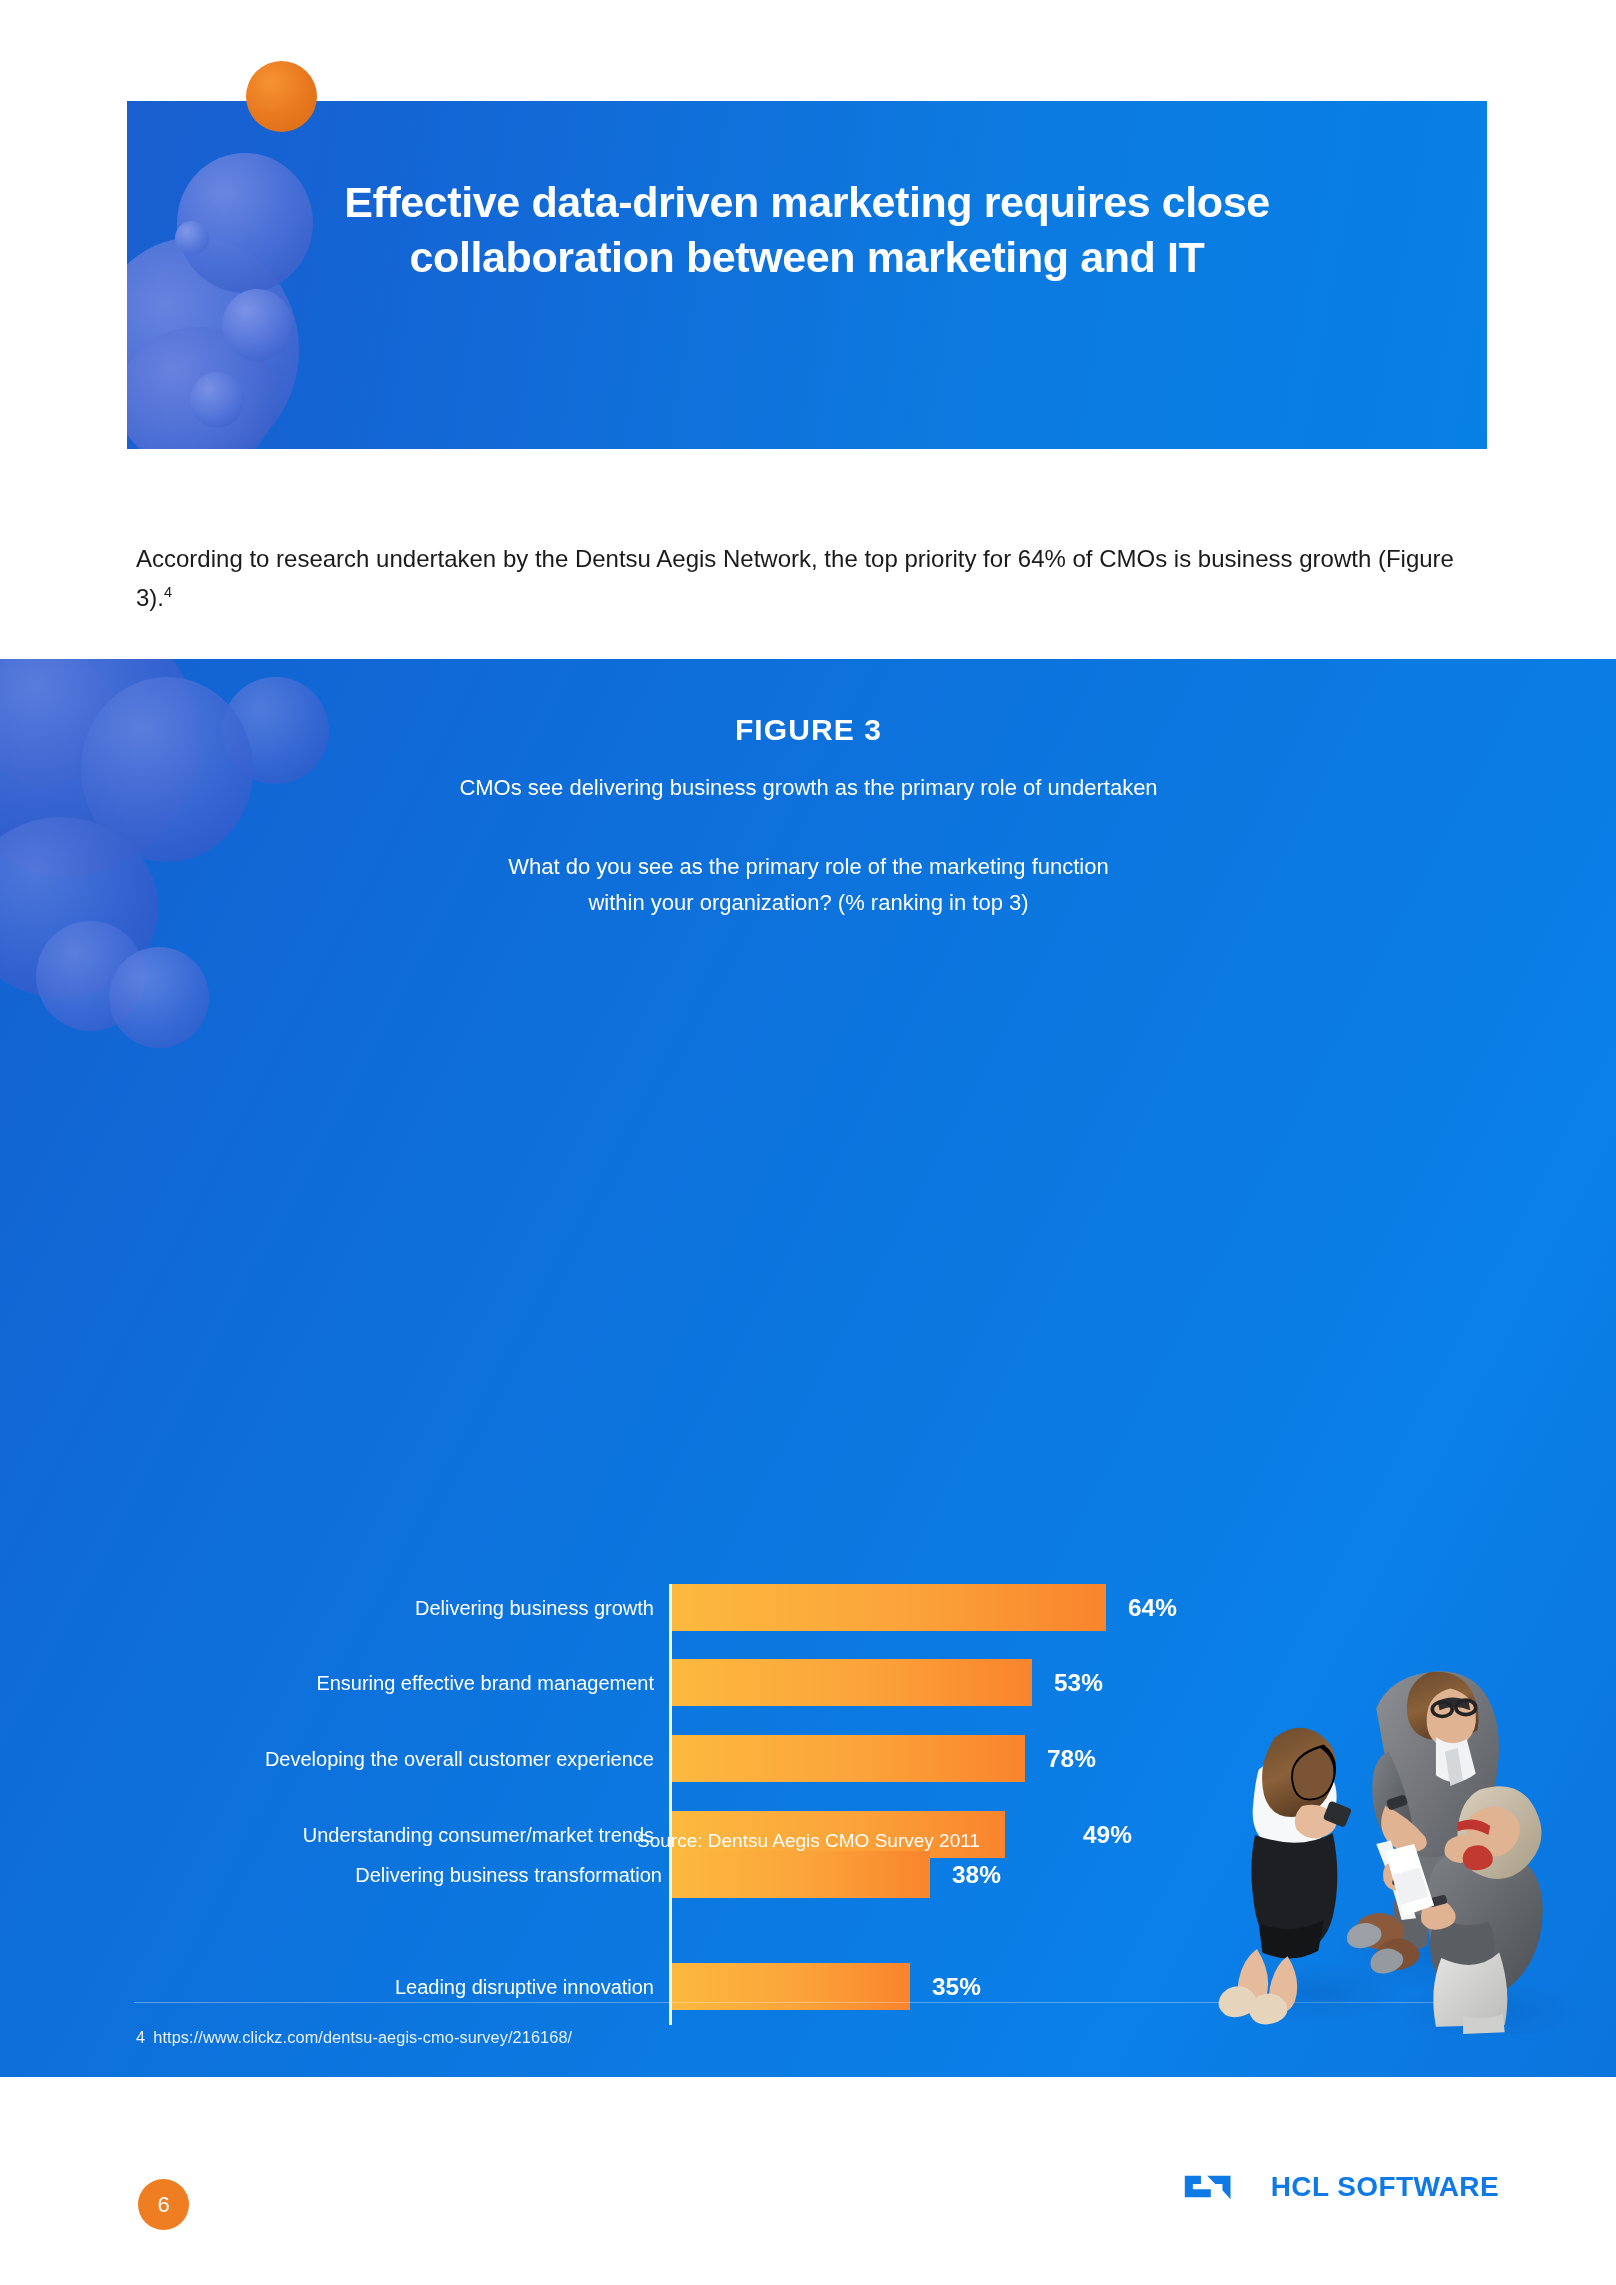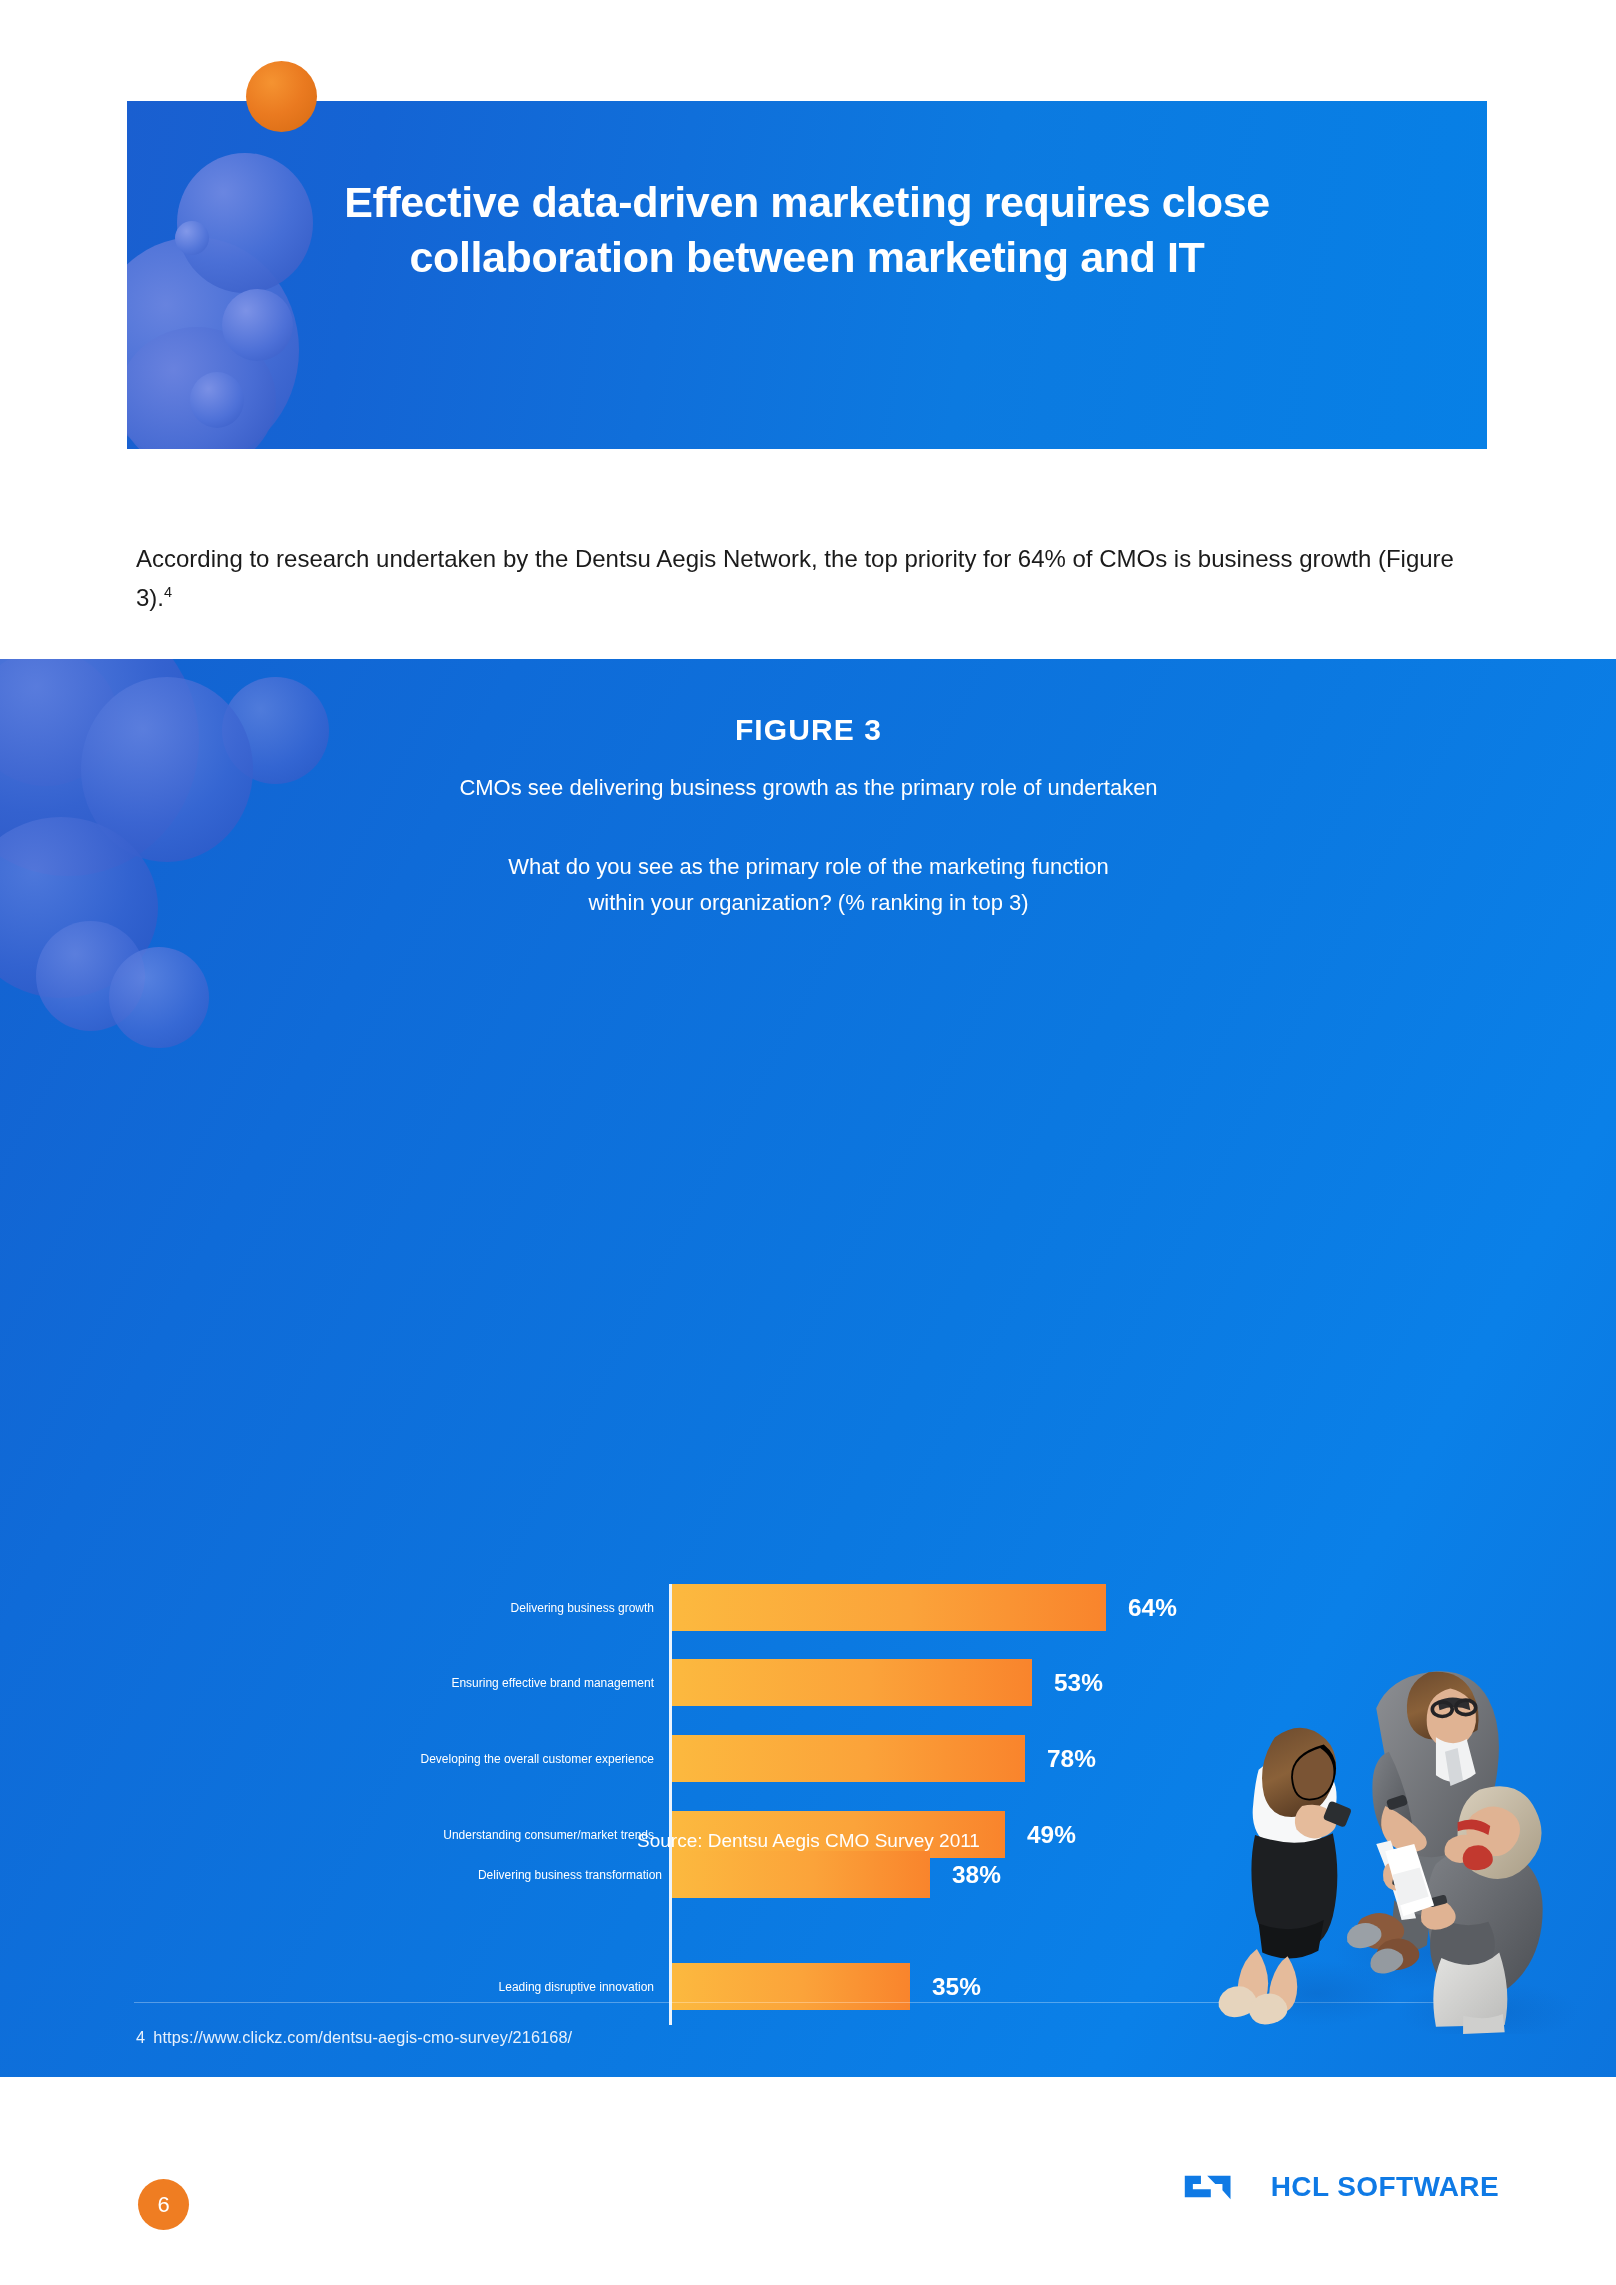--- a/index.html
+++ b/index.html
@@ -173,21 +173,21 @@
     left: 0;
     width: 1617px;
     height: 47px;
   }
   .bar-cat-label {
     position: absolute;
     right: 963px;
     top: 50%;
     transform: translateY(-50%);
     color: #ffffff;
-    font-size: 12px;
+    font-size: 20px;
     font-weight: 400;
     white-space: nowrap;
     text-align: right;
   }
   .bar-fill {
     position: absolute;
     left: 672px;
     top: 0;
     height: 47px;
     background: linear-gradient(90deg, #fcb93f 0%, #fba33a 50%, #f9842c 100%);
@@ -322,21 +322,21 @@
         <div class="bar-value" style="left: 1054px;">53%</div>
       </div>
       <div class="bar-row" style="top: 1076px;">
         <div class="bar-cat-label">Developing the overall customer experience</div>
         <div class="bar-fill" style="width: 353px; background: linear-gradient(90deg, rgb(252, 185, 63) 0%, rgb(251, 163, 58) 55%, rgb(249, 132, 44) 100%);"></div>
         <div class="bar-value" style="left: 1047px;">78%</div>
       </div>
       <div class="bar-row" style="top: 1152px;">
         <div class="bar-cat-label">Understanding consumer/market trends</div>
         <div class="bar-fill" style="width: 333px; background: linear-gradient(90deg, rgb(252, 185, 63) 0%, rgb(251, 163, 58) 55%, rgb(249, 132, 44) 100%);"></div>
-        <div class="bar-value" style="left: 1027px;">49%</div>
+        <div class="bar-value" style="left: 1083px;">49%</div>
       </div>
       <div class="bar-row" style="top: 1192px; padding-left: 8px;">
         <div class="bar-cat-label">Delivering business transformation</div>
         <div class="bar-fill" style="width: 258px; background: linear-gradient(90deg, rgb(252, 185, 63) 0%, rgb(251, 163, 58) 55%, rgb(249, 132, 44) 100%);"></div>
         <div class="bar-value" style="left: 952px;">38%</div>
       </div>
       <div class="bar-row" style="top: 1304px;">
         <div class="bar-cat-label">Leading disruptive innovation</div>
         <div class="bar-fill" style="width: 238px; background: linear-gradient(90deg, rgb(252, 185, 63) 0%, rgb(251, 163, 58) 55%, rgb(249, 132, 44) 100%);"></div>
         <div class="bar-value" style="left: 932px;">35%</div>

